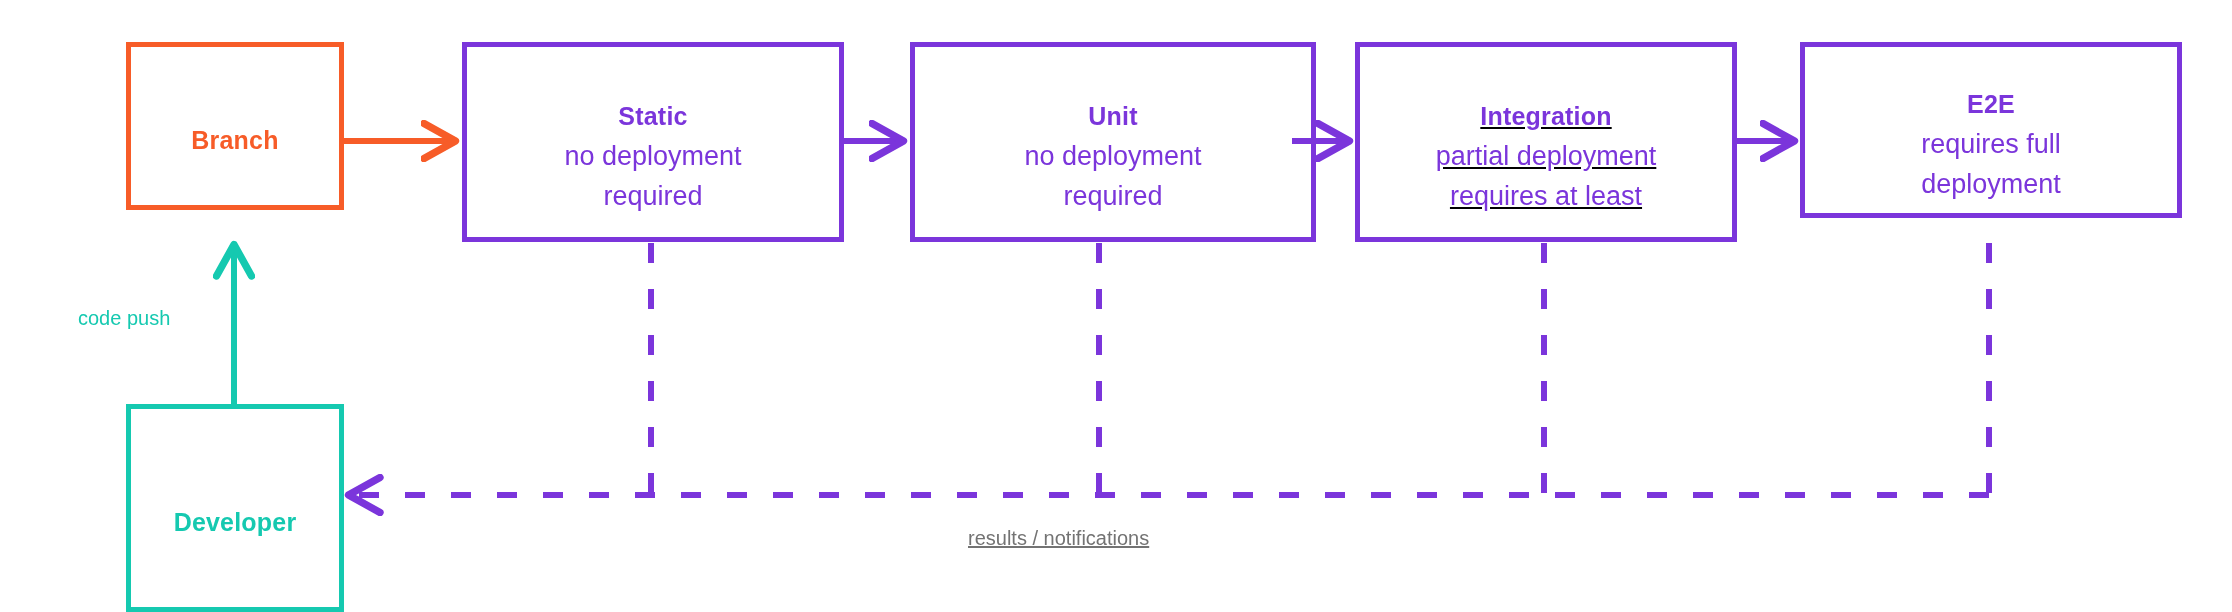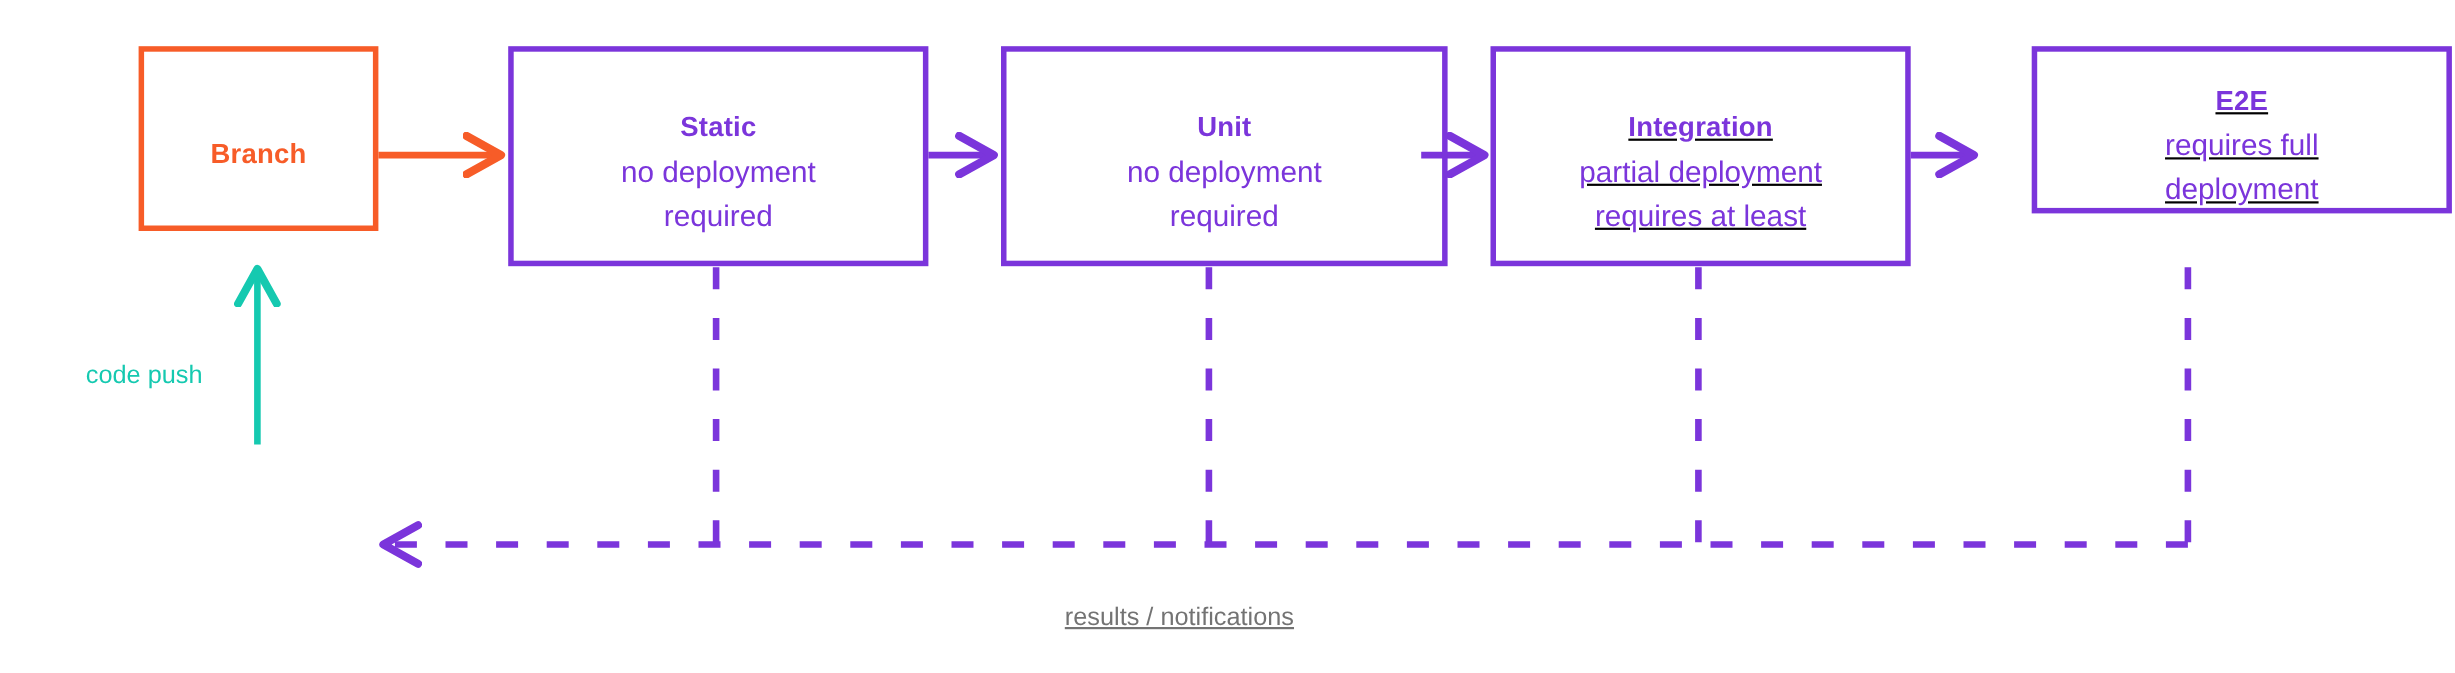--- a/index.html
+++ b/index.html
@@ -54,23 +54,22 @@
   }
   .node-dev .title { color: #15c9b0; }
   .node-stage {
     border: 5px solid #7b35db;
   }
   .node-stage .title,
   .node-stage .sub { color: #7b35db; }
 
   .edge-label {
     position: absolute;
-    font-size: 23px;
+    font-size: 20px;
     white-space: nowrap;
-    margin-top: 20px;
   }
   .label-codepush { color: #15c9b0; }
   .label-results  { color: #737373; text-decoration: underline; }
 </style>
 </head>
 <body>
 
 <div id="canvas">
 
   <svg class="layer" viewBox="0 0 2232 612" xmlns="http://www.w3.org/2000/svg">
@@ -139,24 +138,27 @@
     <div class="sub">no deployment</div>
     <div class="sub">required</div>
   </div>
 
   <div class="node node-stage" style="left:1355px; top:42px; width:382px; height:200px;text-decoration:underline;">
     <div class="title">Integration</div>
     <div class="sub">partial deployment</div>
     <div class="sub">requires at least</div>
   </div>
 
-  <div class="node node-stage" style="left:1847px; top:42px; width:382px; height:152px;text-decoration:underline;">
+  <div class="node node-stage" style="left:1800px; top:42px; width:382px; height:176px;">
     <div class="title">E2E</div>
     <div class="sub">requires full</div>
     <div class="sub">deployment</div>
   </div>
 
+  <div class="node node-dev" style="left:126px; top:404px; width:218px; height:208px;">
+    <div class="title">Developer</div>
+  </div>
 
   <div class="edge-label label-codepush" style="left:78px; top:307px;">code push</div>
 
   <div class="edge-label label-results" style="left:968px; top:527px;">results / notifications</div>
 
 </div>
 
 </body></html>

